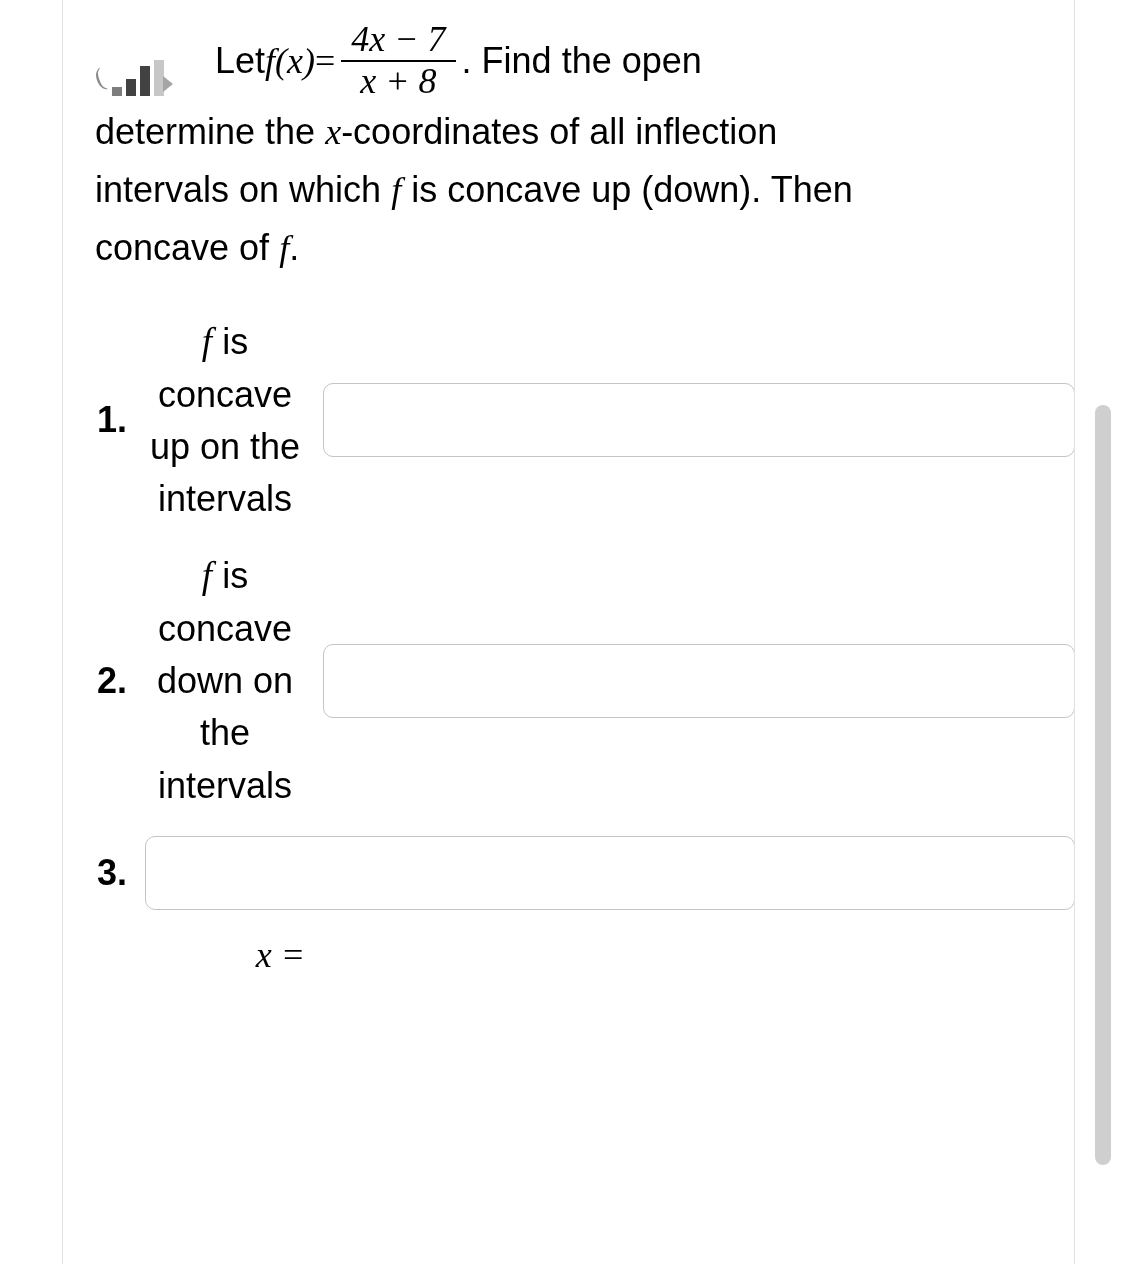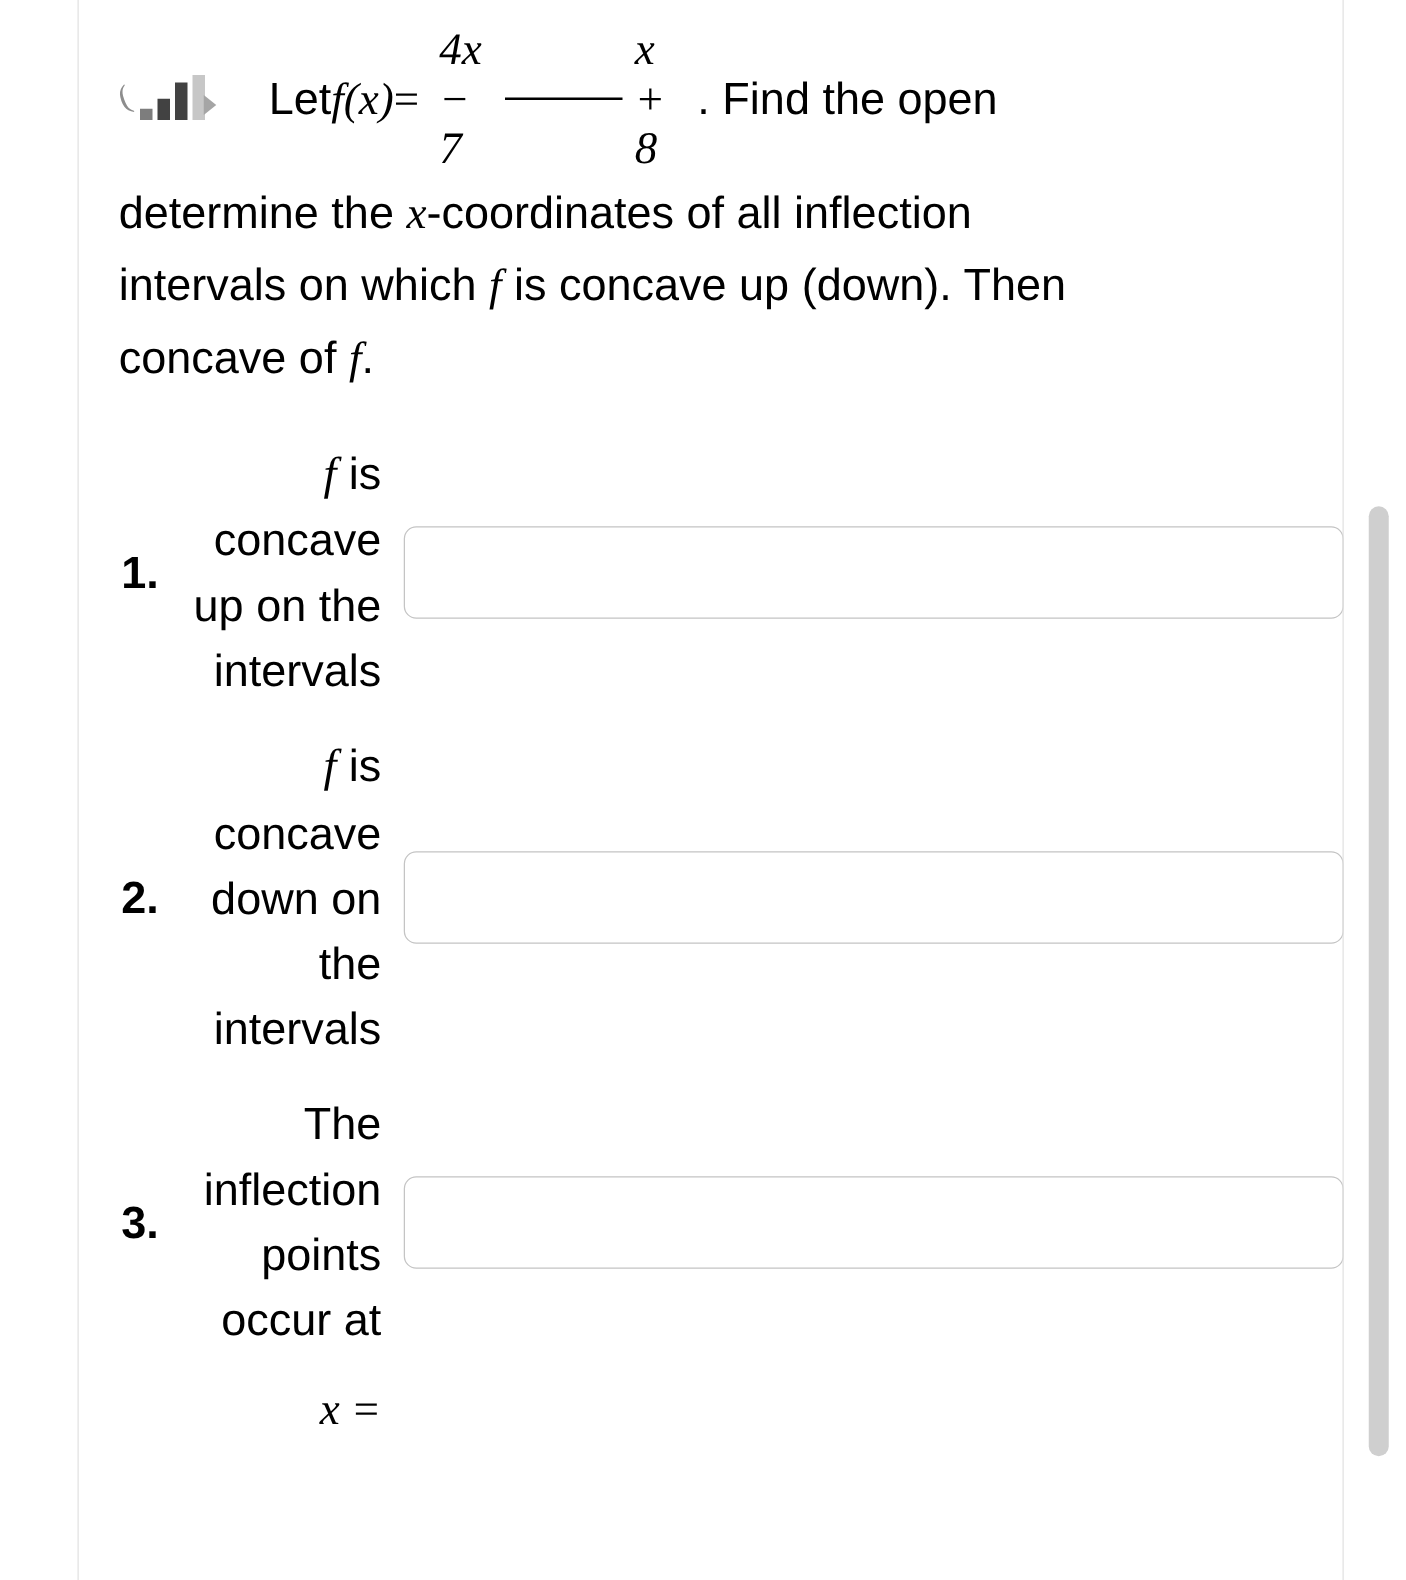--- a/index.html
+++ b/index.html
@@ -97,20 +97,21 @@
     display: flex;
     align-items: center;
     flex-wrap: nowrap;
     gap: 0;
     margin-left: 120px; 
   }
   .mtxt { font-family: "Times New Roman", Times, serif; }
   .mital { font-style: italic; font-family: "Times New Roman", Times, serif; }
   .frac {
     display: inline-flex;
+    flex-direction: column;
     align-items: center;
     font-family: "Times New Roman", Times, serif;
     line-height: 1.1;
     vertical-align: middle;
     margin: 0 6px;
   }
   .frac .num, .frac .den { padding: 0 10px; }
   .frac .bar { border-top: 2px solid #000; width: 100%; }
   .problem p {
     margin: 4px 0;
@@ -129,21 +130,21 @@
   }
   .ans-num {
     width: 32px;
     text-align: right;
     font-weight: bold;
     font-size: 36px;
     flex-shrink: 0;
   }
   .ans-label {
     width: 160px;
-    text-align: right;
+    text-align: center;
     font-size: 36px;
     line-height: 1.45;
     flex-shrink: 0;
   }
   .ans-input {
     flex: 1;
     height: 74px;
     border: 1px solid #c4c4c4;
     border-radius: 10px;
     background: #fff;
@@ -215,23 +216,20 @@
     <div class="ans-row">
       <div class="ans-num">2.</div>
       <div class="ans-label">
         <span class="mital">f</span><span> is concave down on the intervals</span>
       </div>
       <input class="ans-input" type="text" value="" style="">
     </div>
 
     <div class="ans-row">
       <div class="ans-num">3.</div>
-      <div class="ans-label">
-        <span>The inflection points occur at</span>
-      </div>
       <input class="ans-input" type="text" value="" style="">
     </div>
 
     <div class="eqline">
       <span class="mital">x =</span>
     </div>
 
   </div>
 
   <div class="scrollbar"></div>

